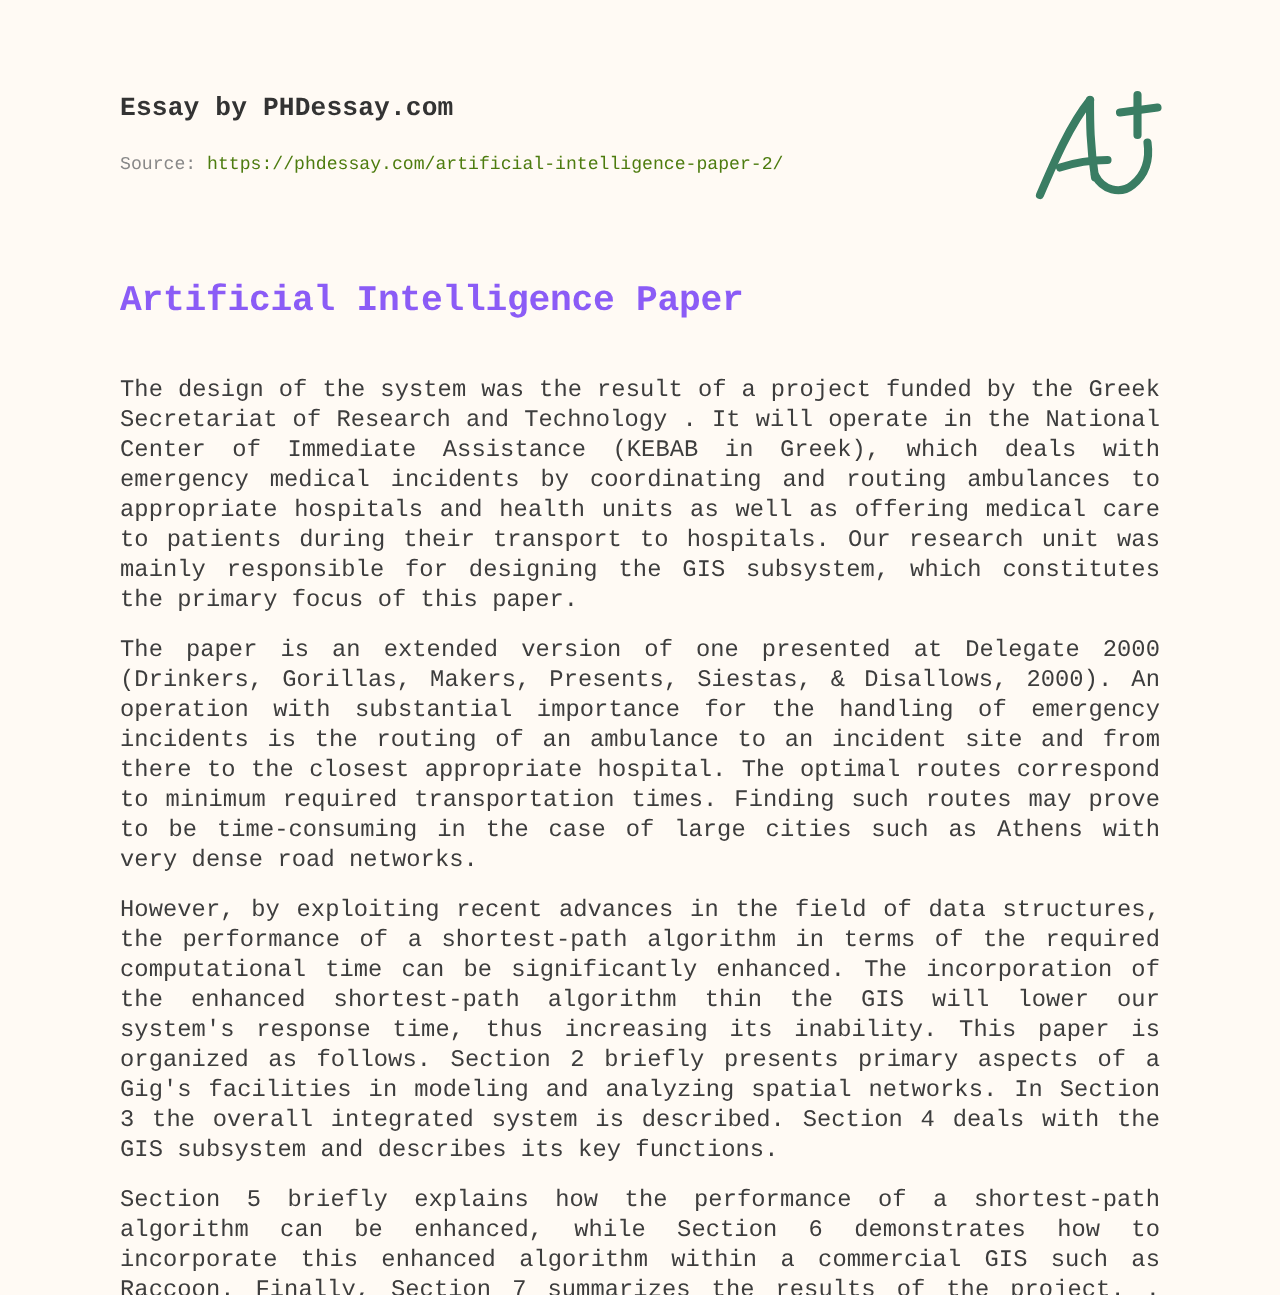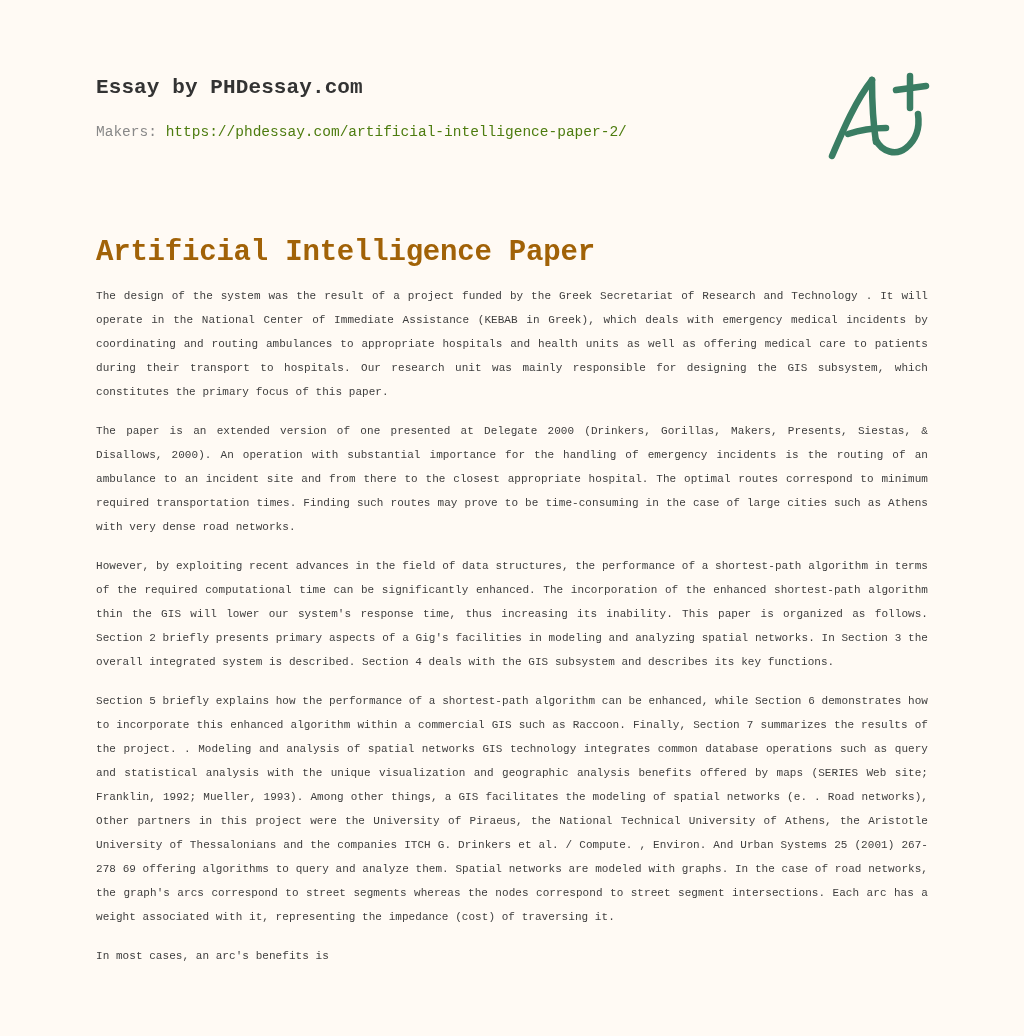--- a/index.html
+++ b/index.html
@@ -51,52 +51,52 @@
     .logo {
       position: absolute;
       left: 730px;
       top: 68px;
       width: 104px;
       height: 96px;
     }
     .doc-title {
       position: absolute;
       left: 0;
-      top: 236px;
+      top: 224px;
       margin: 0;
       font-size: 29px;
       font-weight: bold;
-      color: #a16207;
+      color: #8b5cf6;
       letter-spacing: -0.2px;
     }
     .body-text {
       position: absolute;
       left: 0;
       top: 284px;
       width: 832px;
     }
     .body-text p {
-      margin: 0 0 15px 0;
-      font-size: 11px;
+      margin: 16px 0 15px 0;
+      font-size: 19px;
       line-height: 24px;
       text-align: justify;
       color: #3d3d3d;
       letter-spacing: 0.05px;
     }
   </style>
 </head>
 <body>
 
 <div class="page">
 
   <div class="header">
     <h2 class="brand-title">Essay by PHDessay.com</h2>
 
     <div class="source-line">
-      <span>Makers:</span>
+      <span>Source:</span>
       <a class="source-link">https://phdessay.com/artificial-intelligence-paper-2/</a>
     </div>
 
     <div class="logo">
       <svg width="104" height="96" viewBox="0 0 104 96" fill="none" stroke="#3a7d63" stroke-width="6.5" stroke-linecap="round" stroke-linejoin="round">
 
         <path d="M6 88 C 18 60, 30 32, 46 12"></path>
 
         <path d="M46 12 C 46 30, 46 48, 50 74"></path>
 

